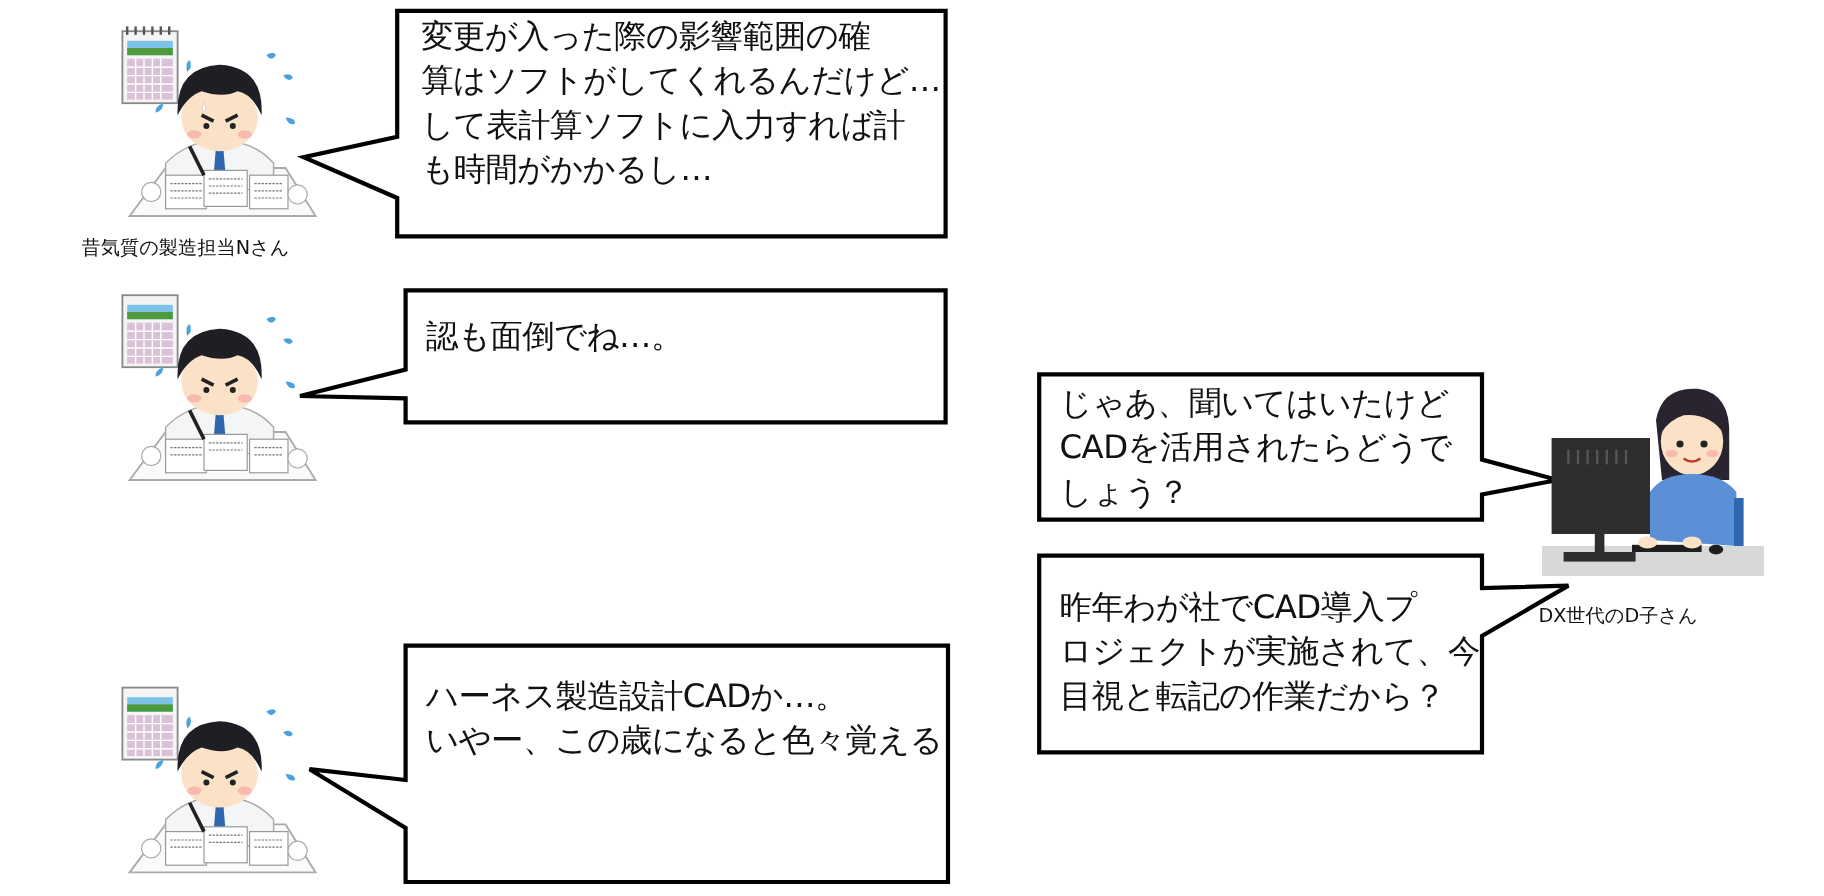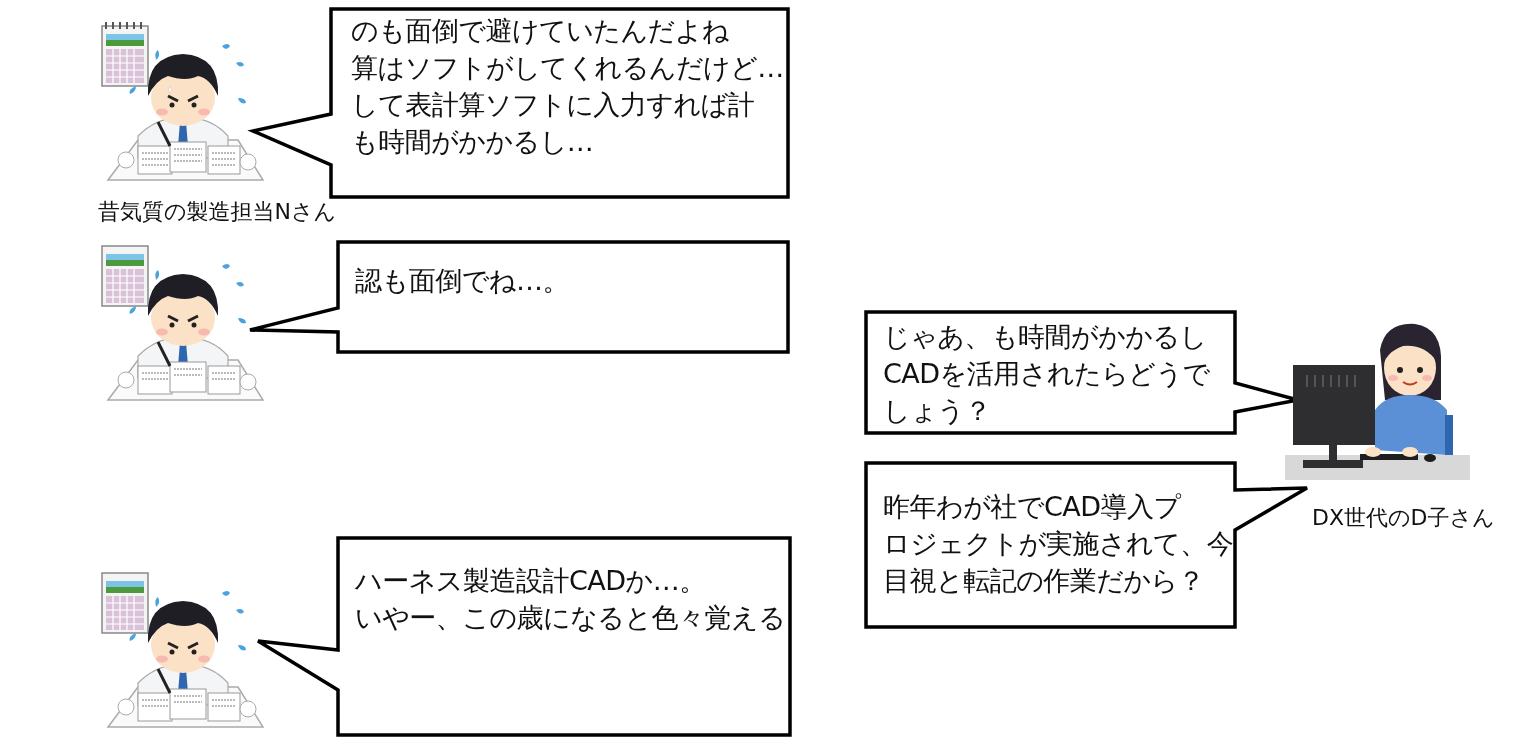--- a/index.html
+++ b/index.html
@@ -2,21 +2,21 @@
 <html><head>
 <meta charset="utf-8">
 <style>
   html, body { margin: 0; padding: 0; background: #ffffff; }
   body { width: 1520px; height: 747px; position: relative; overflow: hidden;
          font-family: "DejaVu Sans", "Liberation Sans", sans-serif; color: #111; }
   .layer { position: absolute; left: 0; top: 0; width: 1520px; height: 747px; }
   .bubble-text { position: absolute; font-size: 27px; line-height: 37px;
                  letter-spacing: -0.5px; white-space: nowrap; color: #111; }
   .bubble-text div { white-space: nowrap; }
-  .label { position: absolute; font-size: 22px; white-space: nowrap; color: #111; margin-left: 30px; }
+  .label { position: absolute; font-size: 16px; white-space: nowrap; color: #111; }
   .char { position: absolute; }
 </style>
 </head>
 <body>
 
 <svg class="layer" viewBox="0 0 1520 747" width="1520" height="747">
   <g fill="#ffffff" stroke="#000" stroke-width="3.5" stroke-linejoin="miter">
 
     <path d="M331,9 L788,9 L788,197 L331,197 L331,165 L253,131 L331,114 Z"></path>
 
@@ -228,32 +228,32 @@
   <rect x="75" y="134" width="58" height="6" fill="#1e1e1e"></rect>
   <ellipse cx="88" cy="132" rx="8" ry="5" fill="#fbe1c6"></ellipse>
     <ellipse cx="125" cy="132" rx="8" ry="5" fill="#fbe1c6"></ellipse>
   <ellipse cx="145" cy="138" rx="6" ry="4" fill="#1e1e1e"></ellipse>
 </svg>
 
 <div class="label" style="left:68px;top:197px;">昔気質の製造担当Nさん</div>
 <div class="label" style="left:1282px;top:503px;">DX世代のD子さん</div>
 
 <div class="bubble-text" style="left:351px;top:12px;">
-  <div>のも面倒で避けていたんだよね</div>
+  <div>変更が入った際の影響範囲の確</div>
   <div>算はソフトがしてくれるんだけど…</div>
   <div>して表計算ソフトに入力すれば計</div>
   <div>も時間がかかるし…</div>
 </div>
 
 <div class="bubble-text" style="left:355px;top:262px;">
   <div>認も面倒でね…。</div>
 </div>
 
 <div class="bubble-text" style="left:883px;top:318px;">
-  <div>じゃあ、も時間がかかるし</div>
+  <div>じゃあ、聞いてはいたけど</div>
   <div>CADを活用されたらどうで</div>
   <div>しょう？</div>
 </div>
 
 <div class="bubble-text" style="left:883px;top:488px;">
   <div>昨年わが社でCAD導入プ</div>
   <div>ロジェクトが実施されて、今</div>
   <div>目視と転記の作業だから？</div>
 </div>
 

